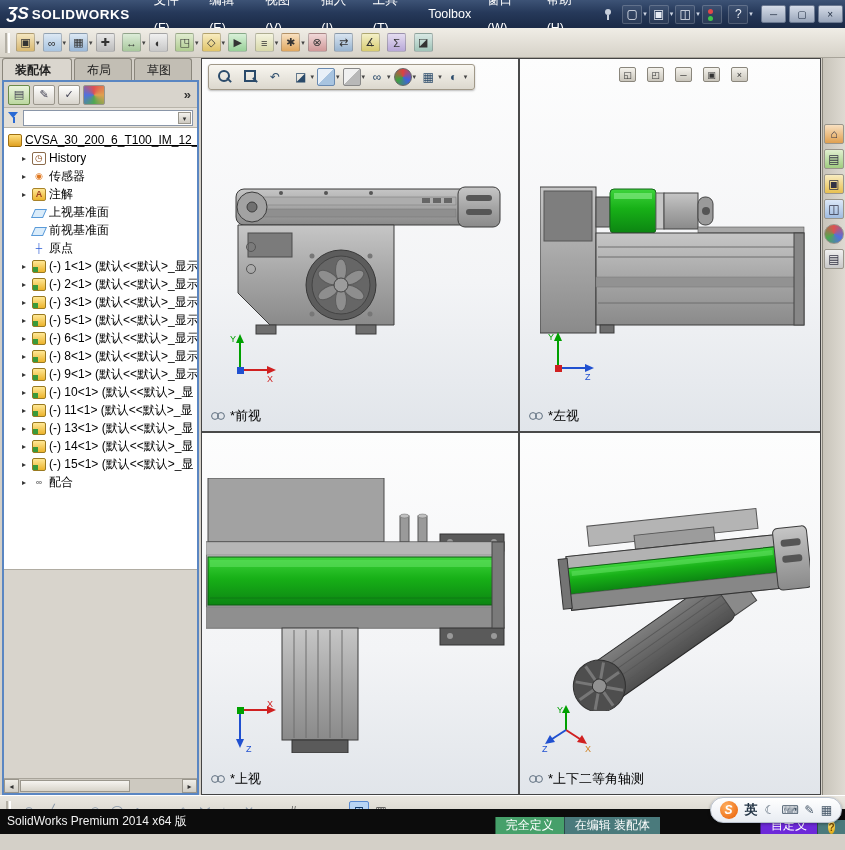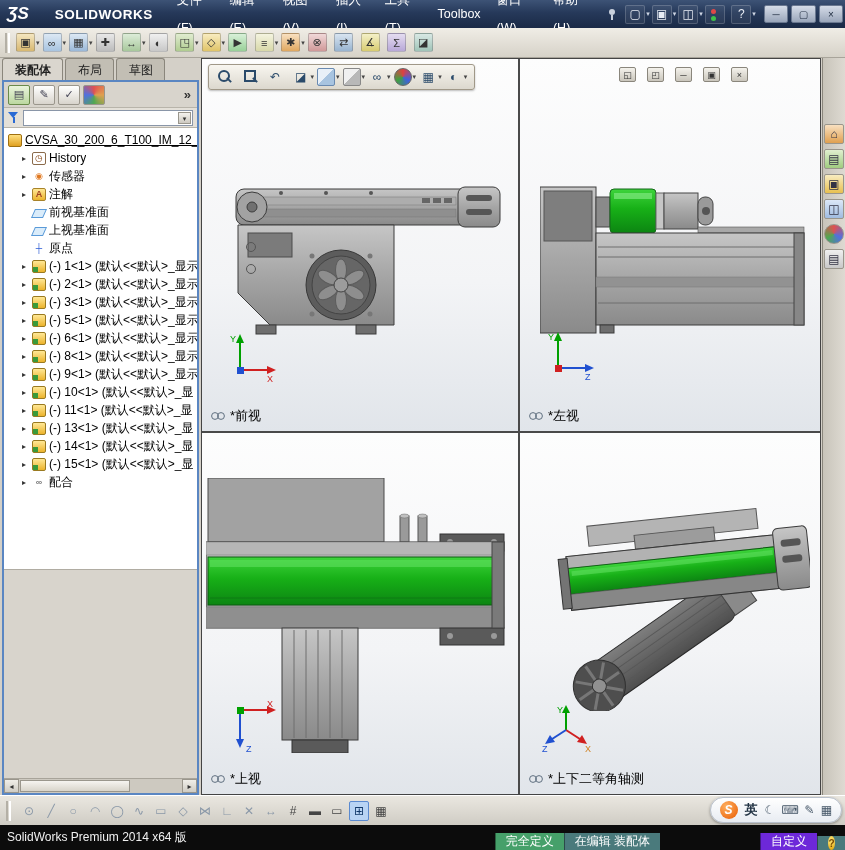--- a/index.html
+++ b/index.html
@@ -6,21 +6,21 @@
   html,body{width:845px;height:850px;overflow:hidden;}
   body{font-family:"Liberation Sans","DejaVu Sans",sans-serif;font-size:12px;background:#d4d0c8;}
   #app{position:relative;width:845px;height:850px;background:#d4d0c8;overflow:hidden;}
 
   
   #titlebar{position:absolute;left:0;top:0;width:100%;height:28px;
     background:linear-gradient(180deg,#3d5376 0%,#26395a 45%,#1a2a46 100%);
     display:flex;align-items:center;color:#fff;}
   .logo{display:flex;align-items:baseline;margin-left:7px;margin-right:16px;}
   .logo .mark{font-style:italic;font-weight:bold;font-size:17px;margin-right:3px;}
-  .logo .word{font-weight:bold;font-size:13.5px;letter-spacing:.5px;margin-left:23px;}
+  .logo .word{font-weight:bold;font-size:13.5px;letter-spacing:.5px;}
   .menubar{display:flex;height:100%;align-items:center;}
   .menu-item{padding:0 8px;line-height:28px;font-size:12.5px;cursor:default;}
   .pin{width:10px;height:14px;position:relative;margin:0 8px;}
   .pin::before{content:"";position:absolute;left:2px;top:2px;width:6px;height:6px;border-radius:50%;background:#c8d0dc;}
   .pin::after{content:"";position:absolute;left:4px;top:8px;width:2px;height:5px;background:#c8d0dc;}
   .tb-right{margin-left:auto;display:flex;align-items:center;margin-right:4px;}
   .tb-slot{display:flex;align-items:center;margin:0 1px;}
   .tb-btn{width:20px;height:19px;display:flex;align-items:center;justify-content:center;
     color:#e8ecf4;font-size:12px;border:1px solid rgba(255,255,255,.18);border-radius:2px;
     background:rgba(255,255,255,.06);}
@@ -36,21 +36,21 @@
     background:linear-gradient(#f0ede6,#d6d2c8);border-bottom:1px solid #a8a49a;
     display:flex;align-items:center;padding-left:5px;}
   .grip{width:5px;height:20px;border-left:2px solid #b4b0a6;border-right:2px solid #fff;margin-right:6px;}
   .tslot{display:flex;align-items:center;margin-right:3px;}
   .ticon16{width:19px;height:19px;border-radius:2px;display:flex;align-items:center;justify-content:center;
     font-size:11px;color:#333;border:1px solid rgba(110,110,110,.4);}
   .dd{font-size:7px;color:#444;margin-left:1px;}
 
   
   #tabs{position:absolute;left:2px;top:58px;height:22px;display:flex;z-index:2;}
-  .tab{padding:3px 11px 0 12px;border:1px solid #8a867c;border-bottom:none;background:#c2beb4;
+  .tab{padding:3px 20px 0 12px;border:1px solid #8a867c;border-bottom:none;background:#c2beb4;
     margin-right:2px;border-radius:3px 3px 0 0;color:#222;font-size:12px;height:22px;}
   .tab.active{background:#dad6ce;font-weight:bold;}
 
   
   #panel{position:absolute;left:2px;top:80px;width:197px;height:715px;border:2px solid #5a86c2;
     background:#d8d4cc;display:flex;flex-direction:column;}
   .fm-row{height:26px;display:flex;align-items:center;gap:3px;padding:2px 4px;border-bottom:1px solid #b8b4aa;}
   .fm-tab{width:22px;height:20px;border:1px solid #9a968c;border-radius:2px;display:flex;align-items:center;
     justify-content:center;font-size:11px;background:linear-gradient(#ffffff,#d8d4cc);color:#445;}
   .fm-tab.active{background:linear-gradient(#eaf4dc,#bcd8a0);border-color:#6a8a4a;}
@@ -148,21 +148,21 @@
   #bottombar{position:absolute;left:0;bottom:25px;width:100%;height:30px;
     background:linear-gradient(#eae7e0,#cfccc4);border-top:1px solid #fff;
     display:flex;align-items:center;padding-left:6px;gap:2px;}
   .bb-icon{width:20px;height:20px;display:flex;align-items:center;justify-content:center;
     font-size:12px;border:1px solid transparent;border-radius:2px;}
   .bb-icon.dis{color:#8a98a8;}
   .bb-icon.nor{color:#444;}
   .bb-icon.sel{color:#123a6a;background:#b8d4f4;border:1px solid #5a8ad0;}
 
   
-  #statusbar{position:absolute;left:0;bottom:0;width:100%;height:25px;background:#0c0c0c;
+  #statusbar{position:absolute;left:0;bottom:16px;width:100%;height:25px;background:#0c0c0c;
     color:#eee;display:flex;align-items:stretch;}
   #sb-left{padding-left:7px;font-size:12px;display:flex;align-items:center;color:#f0f0f0;}
   #sb-right{margin-left:auto;display:flex;align-items:flex-end;}
   .sb-seg{display:flex;align-items:center;padding:0 10px;font-size:12px;color:#fff;border-left:1px solid rgba(0,0,0,.4);}
   .seg-def{background:#46a06a;}
   .seg-edit{background:#4a7a7c;}
   .seg-space{width:100px;background:#15332f;}
   .seg-custom{background:#6d28d9;}
   .seg-help{background:#4a7a7c;width:28px;justify-content:center;}
   .help-dot{width:14px;height:14px;border-radius:50%;background:radial-gradient(circle at 35% 30%,#ffe87a,#e0a000);
@@ -393,27 +393,27 @@
 
           <div class="trow">
             <span class="arr"></span>
             <span class="ticon annotations-icon">A</span>
             <span class="lbl">注解</span>
           </div>
 
           <div class="trow">
             <span class="arr" style="visibility: hidden;"></span>
             <span class="ticon plane-icon"></span>
-            <span class="lbl">前视基准面</span>
+            <span class="lbl">上视基准面</span>
           </div>
 
           <div class="trow">
             <span class="arr" style="visibility: hidden;"></span>
             <span class="ticon plane-icon"></span>
-            <span class="lbl">上视基准面</span>
+            <span class="lbl">前视基准面</span>
           </div>
 
 
           <div class="trow">
             <span class="arr" style="visibility: hidden;"></span>
             <span class="ticon origin-icon">┼</span>
             <span class="lbl">原点</span>
           </div>
 
           <div class="trow">

